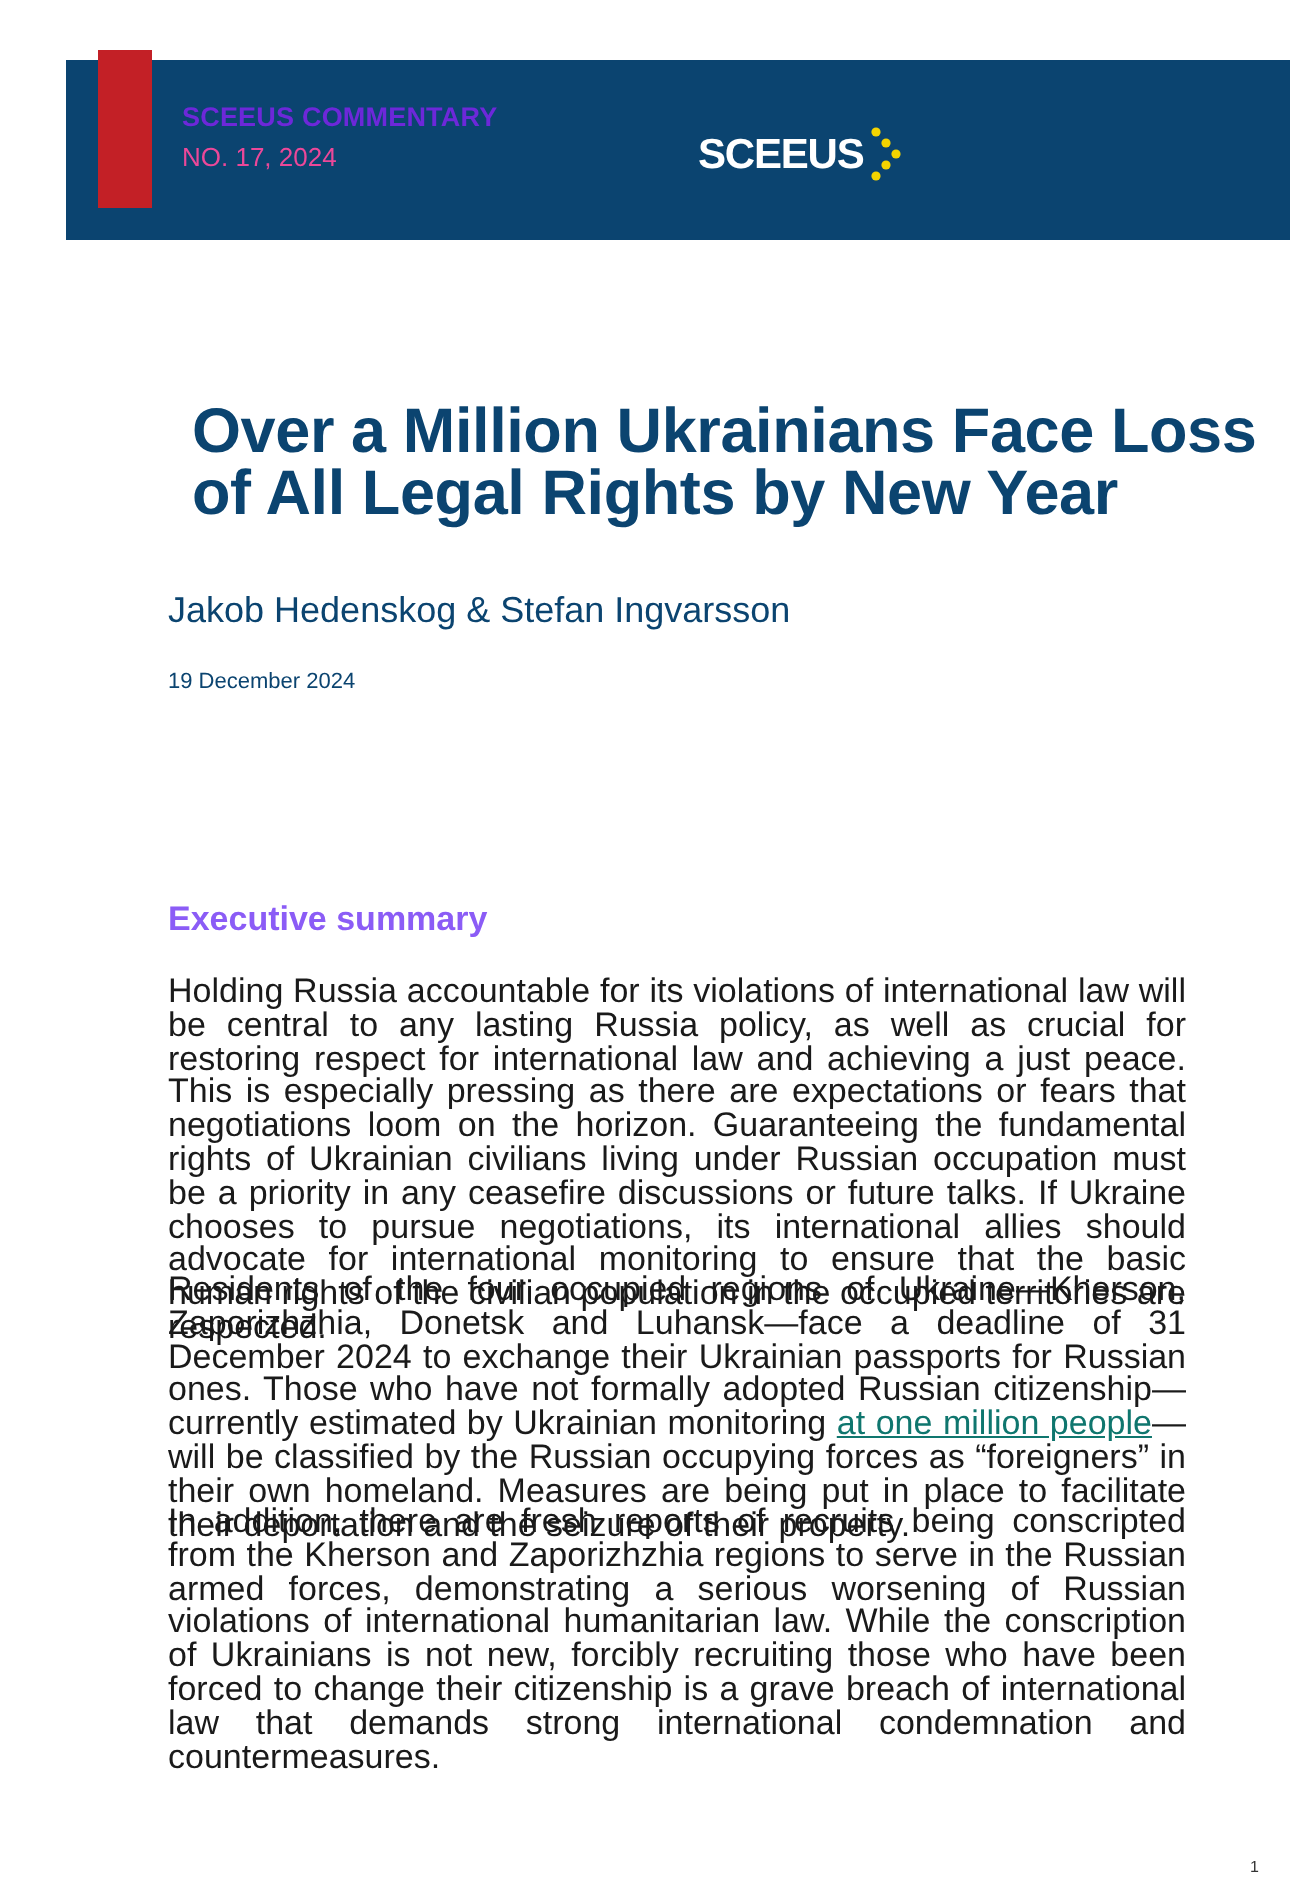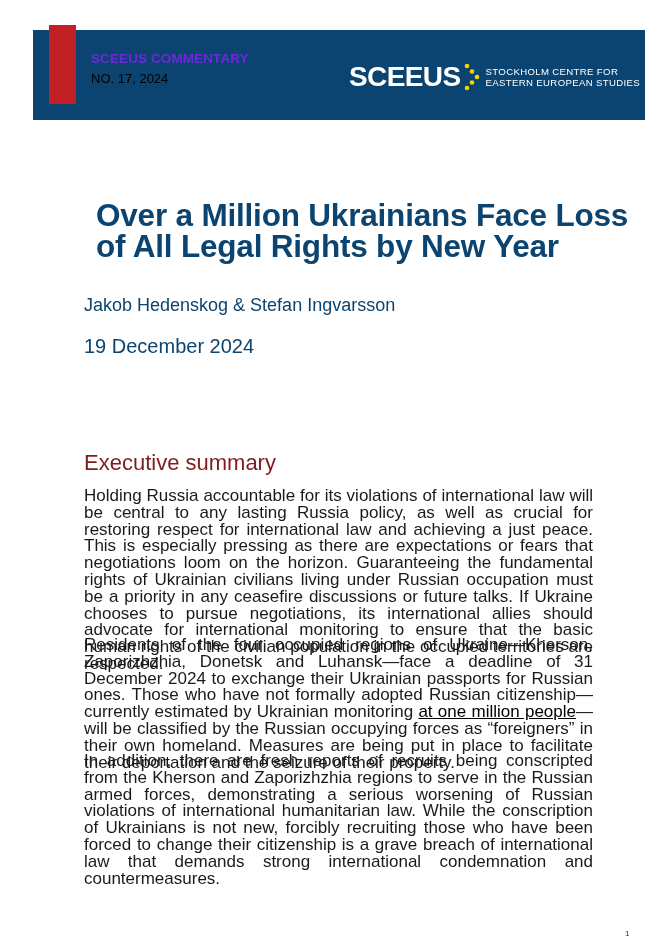--- a/index.html
+++ b/index.html
@@ -1,59 +1,55 @@
 <!DOCTYPE html>
 <html><head>
 <meta charset="utf-8">
 <style>
   html, body { margin: 0; padding: 0; background: #ffffff; }
   body { width: 651px; height: 946px; position: relative; overflow: hidden;
          font-family: "Liberation Sans", sans-serif; color: #1a1a1a; }
   .banner { position: absolute; left: 33px; top: 30px; width: 612px; height: 90px; background: #0b4470; }
   .red-bar { position: absolute; left: 49px; top: 25px; width: 27px; height: 79px; background: #c32026; }
   .series { position: absolute; left: 91px; top: 51px; color: #6d28d9; font-weight: bold; font-size: 13.5px; letter-spacing: 0.1px; }
-  .issue { position: absolute; left: 91px; top: 71px; color: #000000; font-size: 13px; }
+  .issue { position: absolute; left: 91px; top: 71px; color: #ec4899; font-size: 13px; }
   .logo { position: absolute; left: 349px; top: 62px; height: 30px; display: flex; align-items: center; }
-  .logo-word { color: #fff; font-weight: bold; font-size: 28px; letter-spacing: -0.6px; line-height: 1; }
+  .logo-word { color: #fff; font-weight: bold; font-size: 21px; letter-spacing: -0.6px; line-height: 1; }
   .logo-dots { margin-left: 3px; width: 18px; height: 28px; }
   .logo-tag { margin-left: 4px; color: #fff; font-size: 9.6px; line-height: 11px; letter-spacing: 0.35px; }
   .title { position: absolute; left: 84px; top: 188px; width: 540px; margin: 12px; color: #0b4470;
            font-weight: bold; font-size: 31.5px; line-height: 31px; letter-spacing: -0.2px; }
   .authors { position: absolute; left: 84px; top: 295px; color: #0b4470; font-size: 18px; }
-  .date { position: absolute; left: 84px; top: 335px; color: #0b4470; font-size: 20px; text-align: right; }
-  .section-head { position: absolute; left: 84px; top: 450px; color: #7f1d1d; font-weight: normal; font-size: 22px; margin: 0; }
+  .date { position: absolute; left: 84px; top: 335px; color: #0b4470; font-size: 11px; text-align: right; }
+  .section-head { position: absolute; left: 84px; top: 450px; color: #8b5cf6; font-weight: bold; font-size: 17px; margin: 0; }
   .para { position: absolute; left: 84px; width: 509px; margin: 0; font-size: 17px; line-height: 16.8px;
           text-align: justify; color: #1a1a1a; }
   .p1 { top: 488px; }
   .p2 { top: 637px; }
   .p3 { top: 753px; }
-  .link { color: #000000; text-decoration: underline; }
+  .link { color: #0f766e; text-decoration: underline; }
   .page-num { position: absolute; left: 625px; top: 929px; font-size: 8px; color: #333; }
 </style>
 </head>
 <body>
 
 <div class="banner"></div>
 <div class="red-bar"></div>
 <div class="series">SCEEUS COMMENTARY</div>
 <div class="issue">NO. 17, 2024</div>
 
 <div class="logo">
   <span class="logo-word">SCEEUS</span>
   <svg class="logo-dots" viewBox="0 0 18 28">
     <circle cx="3" cy="3" r="2.3" fill="#f5d400"></circle>
     <circle cx="8" cy="8.5" r="2.3" fill="#f5d400"></circle>
     <circle cx="13" cy="14" r="2.3" fill="#f5d400"></circle>
     <circle cx="8" cy="19.5" r="2.3" fill="#f5d400"></circle>
     <circle cx="3" cy="25" r="2.3" fill="#f5d400"></circle>
   </svg>
-  <div class="logo-tag">
-    <div>STOCKHOLM CENTRE FOR</div>
-    <div>EASTERN EUROPEAN STUDIES</div>
-  </div>
 </div>
 
 <h1 class="title">Over a Million Ukrainians Face Loss of All Legal Rights by New Year</h1>
 <div class="authors">Jakob Hedenskog &amp; Stefan Ingvarsson</div>
 <div class="date">19 December 2024</div>
 
 <h2 class="section-head">Executive summary</h2>
 
 <p class="para p1">Holding Russia accountable for its violations of international law will be central to any lasting Russia policy, as well as crucial for restoring respect for international law and achieving a just peace. This is especially pressing as there are expectations or fears that negotiations loom on the horizon. Guaranteeing the fundamental rights of Ukrainian civilians living under Russian occupation must be a priority in any ceasefire discussions or future talks. If Ukraine chooses to pursue negotiations, its international allies should advocate for international monitoring to ensure that the basic human rights of the civilian population in the occupied territories are respected.</p>
 <p class="para p2"><span>Residents of the four occupied regions of Ukraine—Kherson, Zaporizhzhia, Donetsk and Luhansk—face a deadline of 31 December 2024 to exchange their Ukrainian passports for Russian ones. Those who have not formally adopted Russian citizenship—currently estimated by Ukrainian monitoring </span><a class="link">at one million people</a><span>—will be classified by the Russian occupying forces as “foreigners” in their own homeland. Measures are being put in place to facilitate their deportation and the seizure of their property.</span></p>

